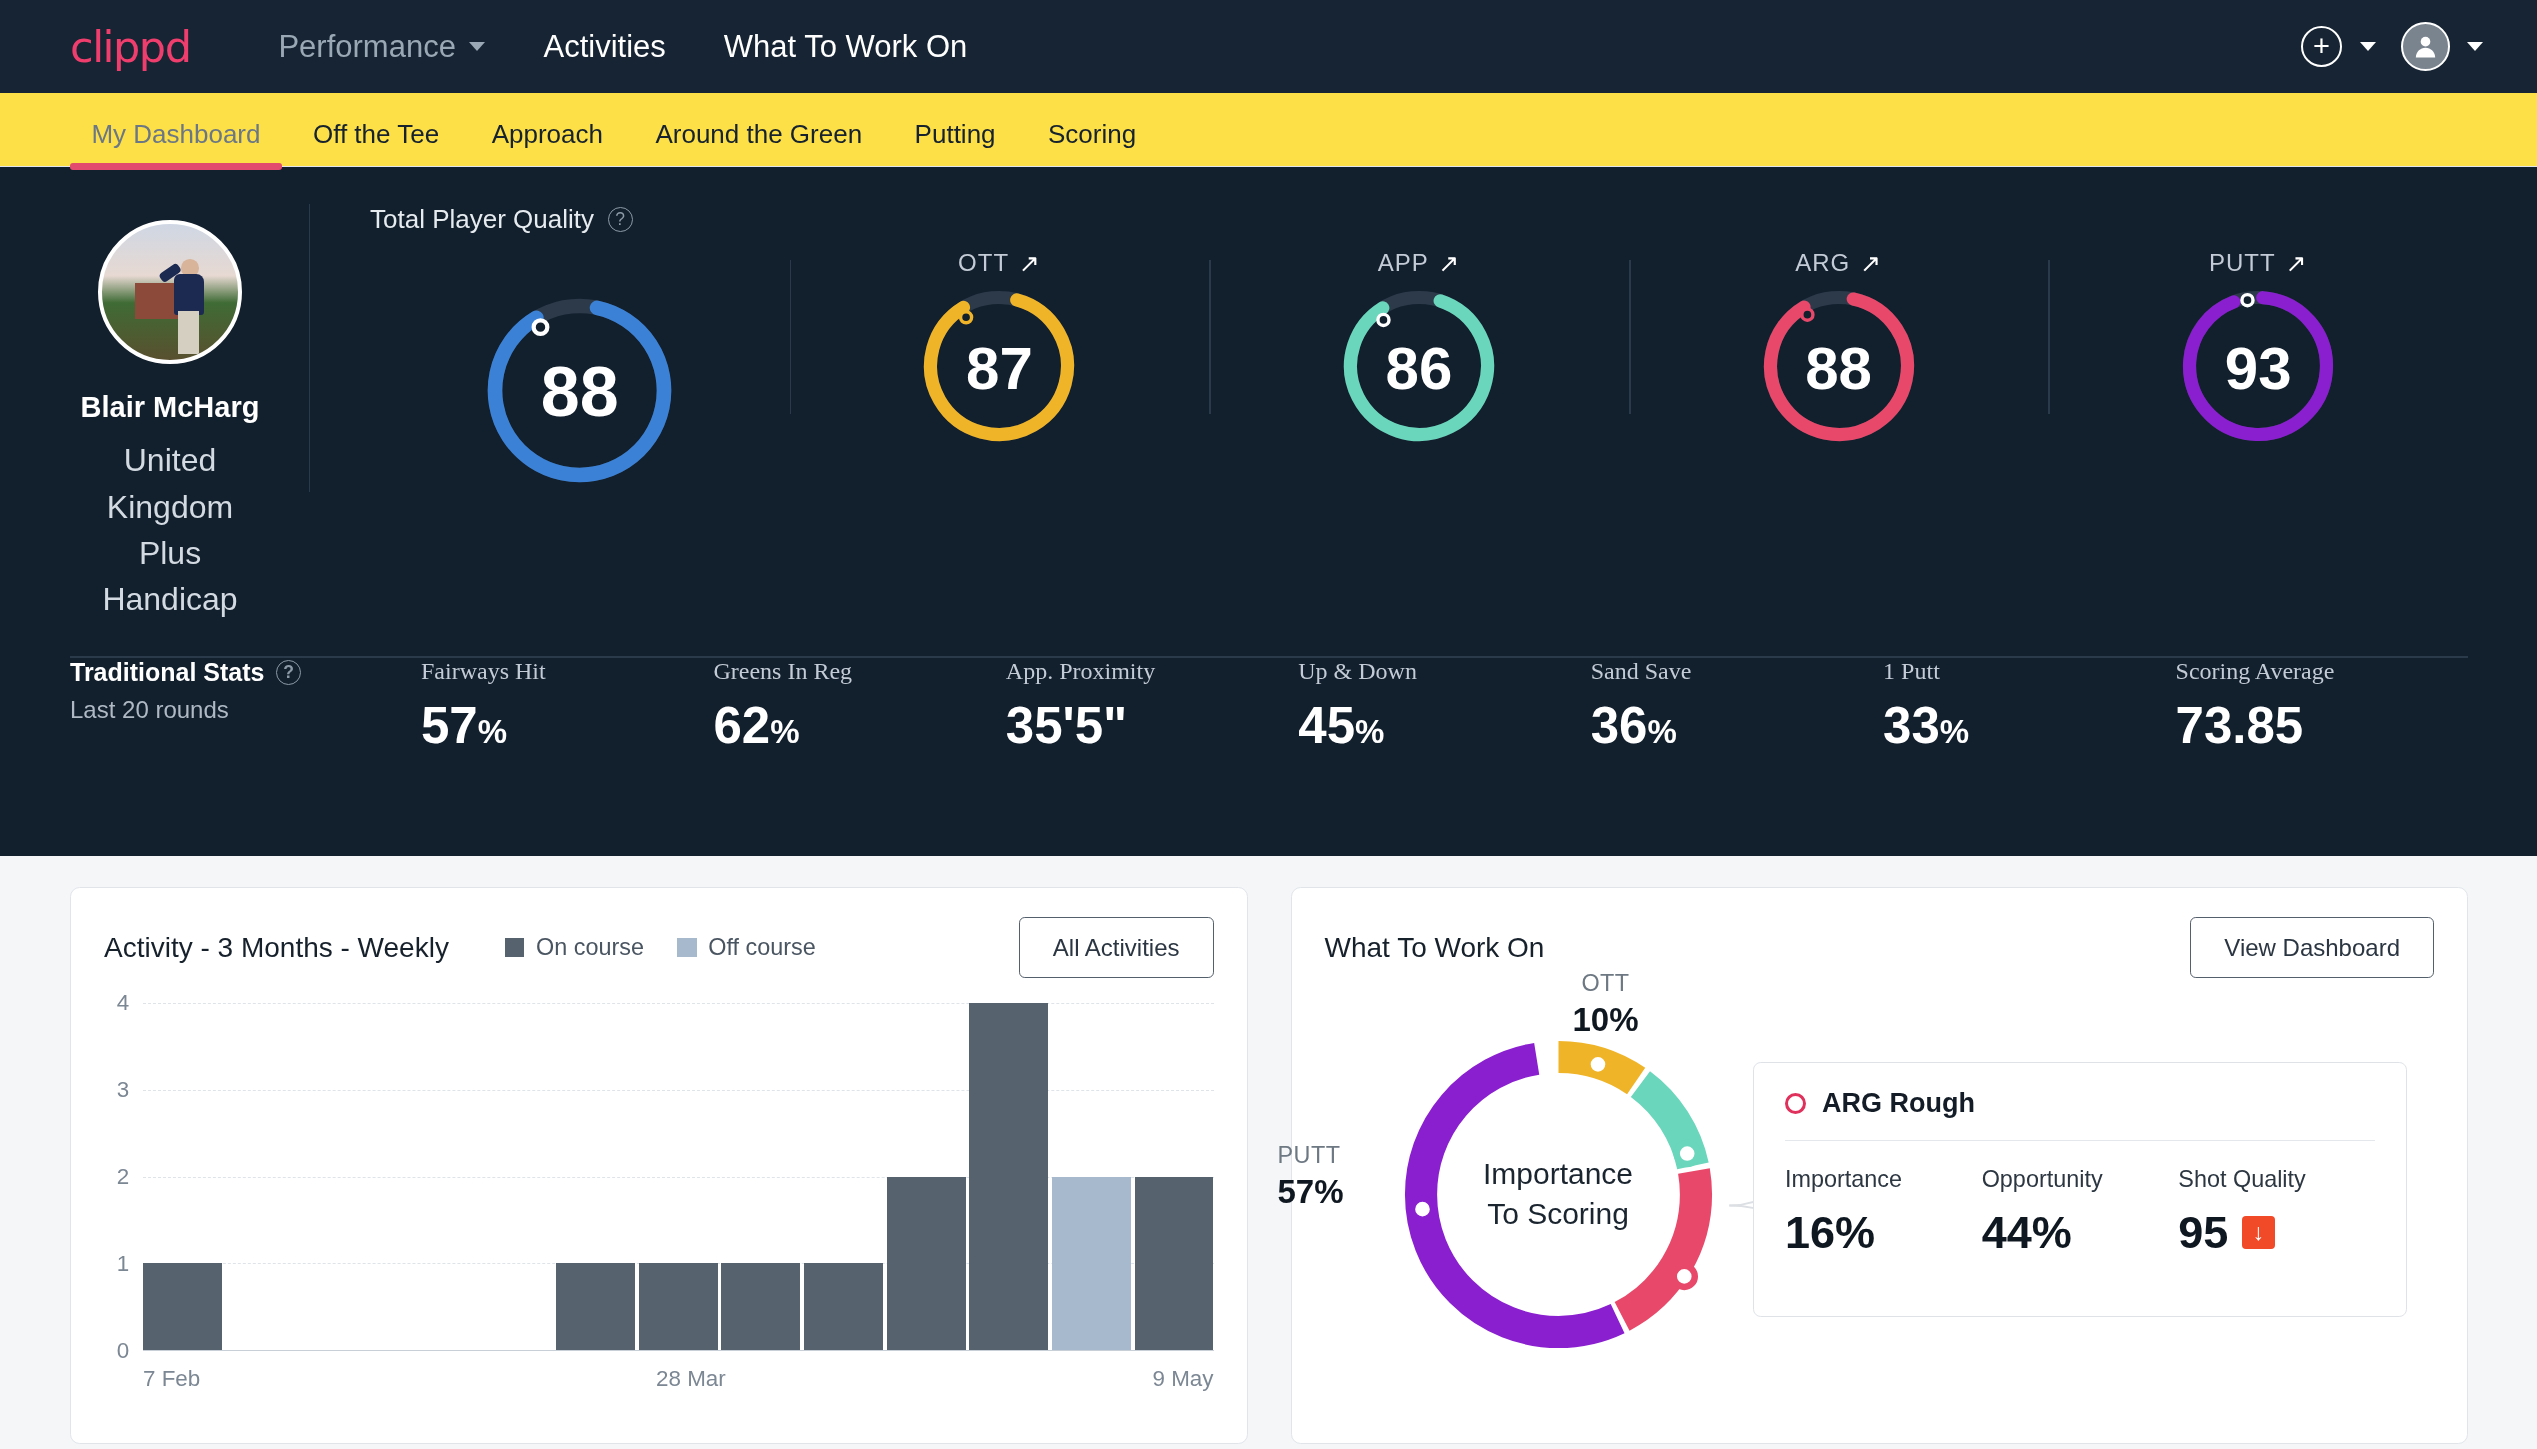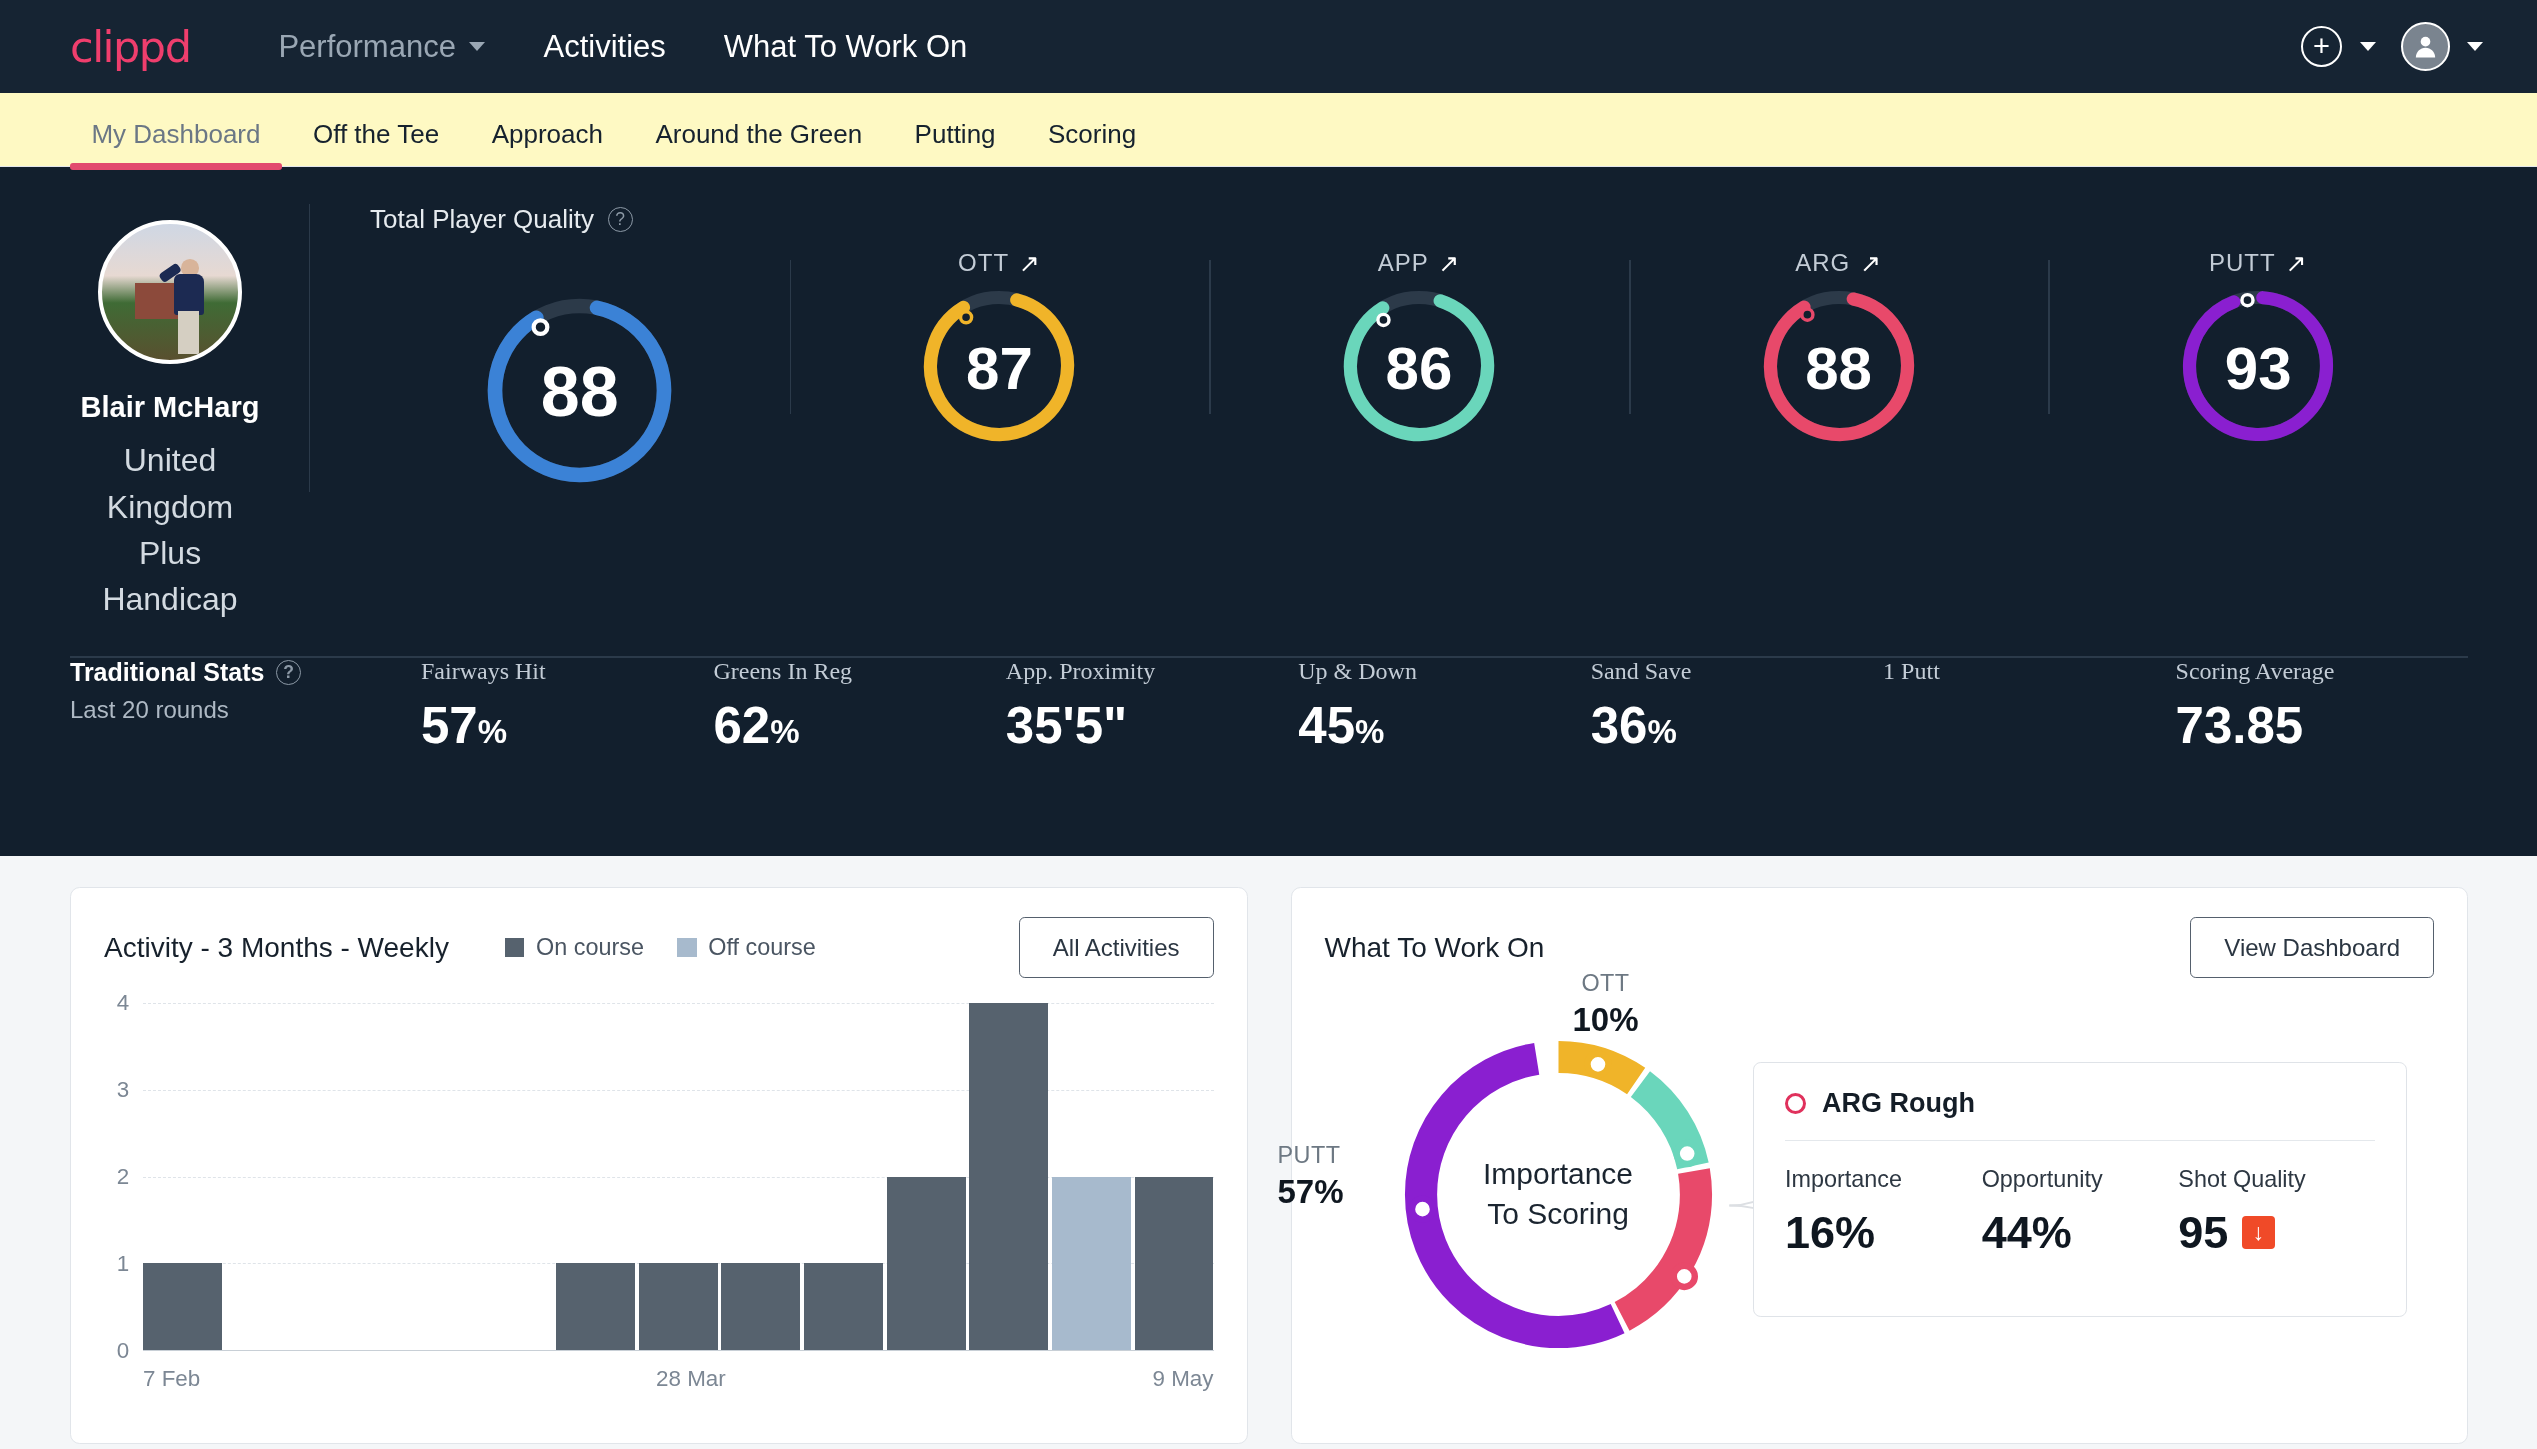--- a/index.html
+++ b/index.html
@@ -54,21 +54,21 @@
     width: 49px; height: 49px; border-radius: 50%;
     border: 2.9px solid #ffffff; background: #7a848f;
     display:flex; align-items:center; justify-content:center;
   }
   .nav-right .caret { border-top-color: #ffffff; }
   .nr-group { display:flex; align-items:center; gap: 17.5px; cursor:pointer; }
 
   
   .tabbar {
     height: 74px;
-    background: #fef9c3;
+    background: #fde047;
     display: flex;
     align-items: flex-end;
     padding-left: 70px;
     gap: 9.7px;
     border-bottom: 1px solid #e3e7eb;
   }
   .tab {
     font-size: 26px;
     color: #16222e;
     padding: 0 21.4px 15.6px 21.4px;
@@ -439,20 +439,21 @@
     <div class="stat">
       <div class="lbl">Up &amp; Down</div>
       <div class="val"><span>45</span><span class="pct">%</span></div>
     </div>
     <div class="stat">
       <div class="lbl">Sand Save</div>
       <div class="val"><span>36</span><span class="pct">%</span></div>
     </div>
     <div class="stat">
       <div class="lbl">1 Putt</div>
+      <div class="val"><span>33</span><span class="pct">%</span></div>
     </div>
     <div class="stat">
       <div class="lbl">Scoring Average</div>
       <div class="val"><span>73.85</span><span class="pct"></span></div>
     </div>
   </div>
 </div>
 
 <div class="bottom">
 

